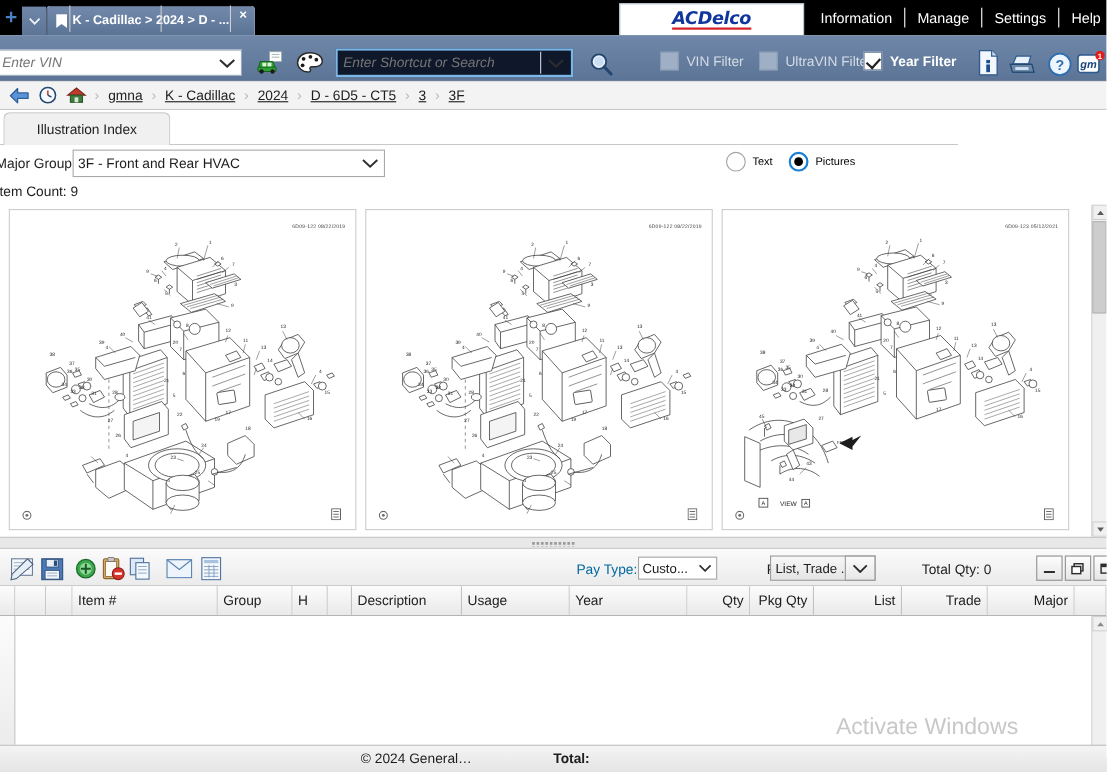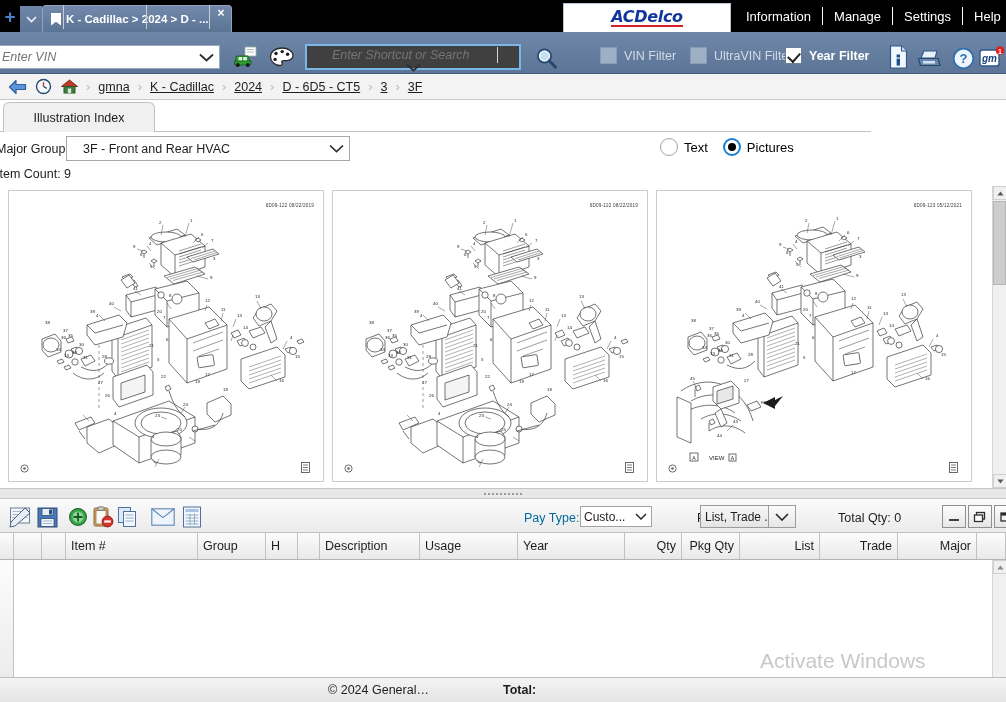--- a/index.html
+++ b/index.html
@@ -90,23 +90,22 @@
   .dd-arrow {
     width: 26px; height:22px; display:flex; align-items:center; justify-content:center;
     color:#3a3a3a;
   }
   .dd-arrow svg { display:block; }
 
   .icon-btn { position:absolute; display:flex; align-items:center; justify-content:center; }
 
   .search-wrap {
     position:absolute; left:305px; top:44px; width:216px; height:26px;
-    border:2px solid #7ab6e8; background:#404040; display:flex; align-items:center;
+    border:2px solid #7ab6e8; background:#0f172a; display:flex; align-items:center;
     padding:1px;
-    flex-direction:column;
   }
   .search-input {
     flex:1; border:none; outline:none; height:20px; padding-left:4px;
     font-family:"Liberation Sans",sans-serif; font-size:12.5px;
     font-style:italic; color:#8b8b8b; background:transparent;
     border-right:1px solid #c9d4e2;
   }
   .filter-group {
     position:absolute; top:47px; display:flex; align-items:center; gap:7px;
     font-size:12.5px; color:#d3dbe6;
@@ -157,21 +156,21 @@
     position:absolute; left:66px; top:136px; width:284px; height:25px;
     background:#fff; border:1px solid #a8a8a8; display:flex; align-items:center;
     padding-left:4px; font-size:12.5px; color:#1d1d1d;
   }
   .narrow-input {
     position:absolute; left:380px; top:136px; width:250px; height:25px;
     background:#fff; border:1px solid #a8a8a8; font-size:12.5px;
     font-style:italic; color:#8b8b8b; padding-left:5px; outline:none;
     font-family:"Liberation Sans",sans-serif;
   }
-  .radio-area { position:absolute; left:660px; top:138px; display:flex; align-items:center; gap:6px; font-size:13px;}
+  .radio-area { position:absolute; left:660px; top:138px; display:flex; align-items:center; gap:6px; font-size:10px;}
   .radio { width:18px; height:18px; border-radius:50%; border:1px solid #a3a3a3; background:#fff; }
   .radio.on {
     border:2px solid #1a7ed6; position:relative; background:#fff;
   }
   .radio.on:after {
     content:""; position:absolute; left:3px; top:3px; width:8px; height:8px;
     border-radius:50%; background:#000;
   }
   .size-select {
     position:absolute; left:791px; top:136px; width:176px; height:25px;
@@ -445,21 +444,21 @@
 
   <div class="tabstrip">
     <div class="idx-tab">
       <span>Illustration Index</span>
     </div>
   </div>
 
   <div class="filterrow"></div>
   <div class="mg-label">Major Group:</div>
   <div class="mg-select">
-    <span style="flex:1;overflow:hidden;white-space:nowrap;margin-left:12px;">3F - Front and Rear HVAC</span>
+    <span style="flex:1;overflow:hidden;white-space:nowrap;">3F - Front and Rear HVAC</span>
     <span class="dd-arrow">
       <svg width="15" height="9" viewBox="0 0 15 9">
           <path d="M1 1.5 L7.5 7.5 L14 1.5" stroke="#2d2d2d" stroke-width="1.7" fill="none"></path>
         </svg>
     </span>
   </div>
 
   <div class="radio-area">
     <span class="radio"></span>
     <span>Text</span>

